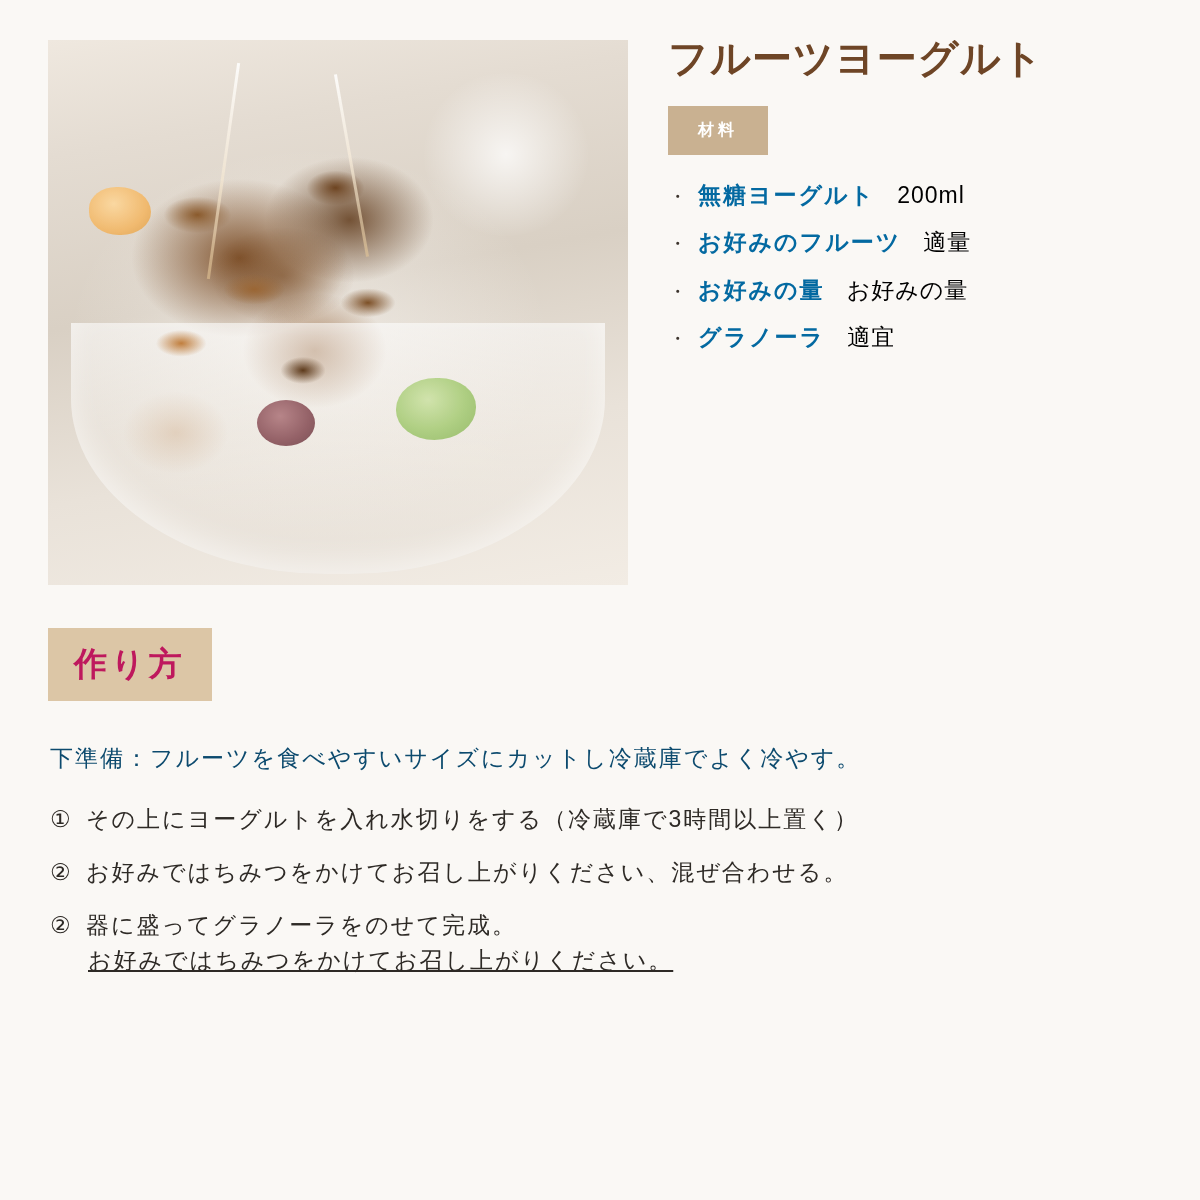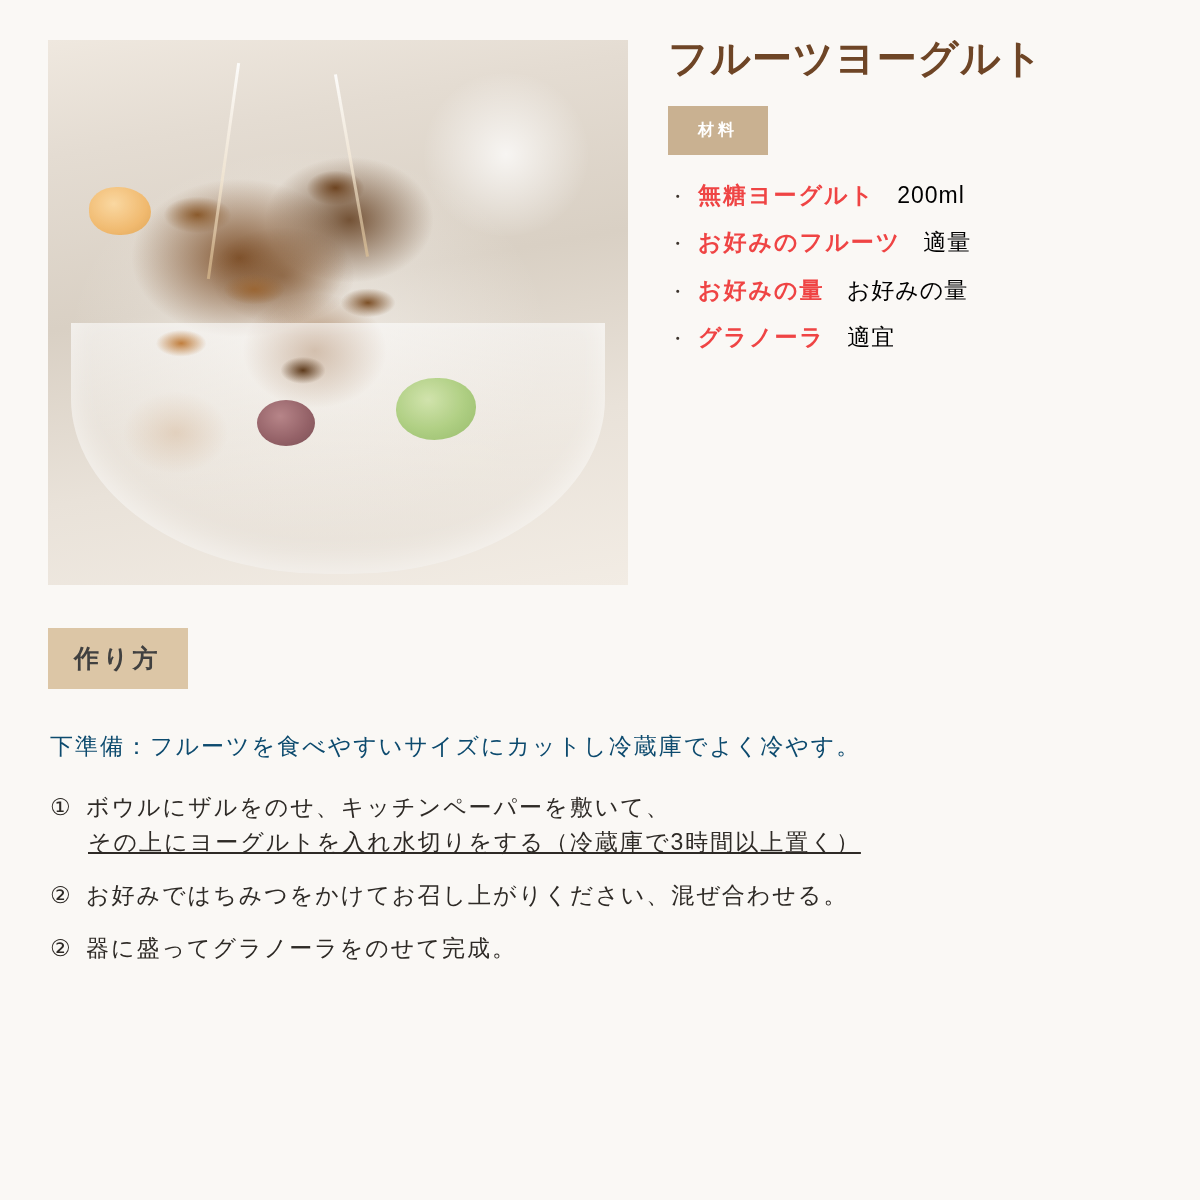--- a/index.html
+++ b/index.html
@@ -179,42 +179,42 @@
     letter-spacing: 1px;
   }
   .bullet {
     color: #3b332c;
     font-size: 19px;
     margin-right: 10px;
   }
   .ing-name {
     font-weight: 700;
     letter-spacing: 2px;
-    color: #ef4444;
+    color: #0369a1;
   }
   .ing-amount {
     margin-left: 22px;
     font-weight: 400;
     letter-spacing: 1px;
     color: #000000;
   }
 
   
   .steps-section {
     position: absolute;
     left: 48px;
     top: 628px;
     width: 1110px;
   }
   .steps-tag {
     display: inline-block;
     padding: 14px 26px;
     background: #dcc6a6;
-    color: #404040;
-    font-size: 25px;
+    color: #be185d;
+    font-size: 33px;
     font-weight: 700;
     letter-spacing: 4px;
   }
   .prep {
     margin: 42px 0 0 2px;
     font-size: 23px;
     letter-spacing: 2px;
     color: #0c4a6e;
   }
   .step-list {
@@ -298,32 +298,32 @@
 
   <div class="steps-section">
     <div class="steps-tag">作り方</div>
 
     <p class="prep">下準備：フルーツを食べやすいサイズにカットし冷蔵庫でよく冷やす。</p>
 
     <ol class="step-list">
       <li>
         <span class="step-num">①</span>
         <span class="step-body">
-          <span class="step-line">ボウルにザルをのせ、キッチンペーパーを敷いて、</span>
           <span class="step-line">その上にヨーグルトを入れ水切りをする（冷蔵庫で3時間以上置く）</span>
         </span>
       </li>
       <li>
         <span class="step-num">②</span>
         <span class="step-body">
           <span class="step-line">お好みではちみつをかけてお召し上がりください、混ぜ合わせる。</span>
         </span>
       </li>
       <li>
         <span class="step-num">②</span>
         <span class="step-body">
           <span class="step-line">器に盛ってグラノーラをのせて完成。</span>
+          <span class="step-line">お好みではちみつをかけてお召し上がりください。</span>
         </span>
       </li>
     </ol>
   </div>
 
 </div>
 
 </body></html>

